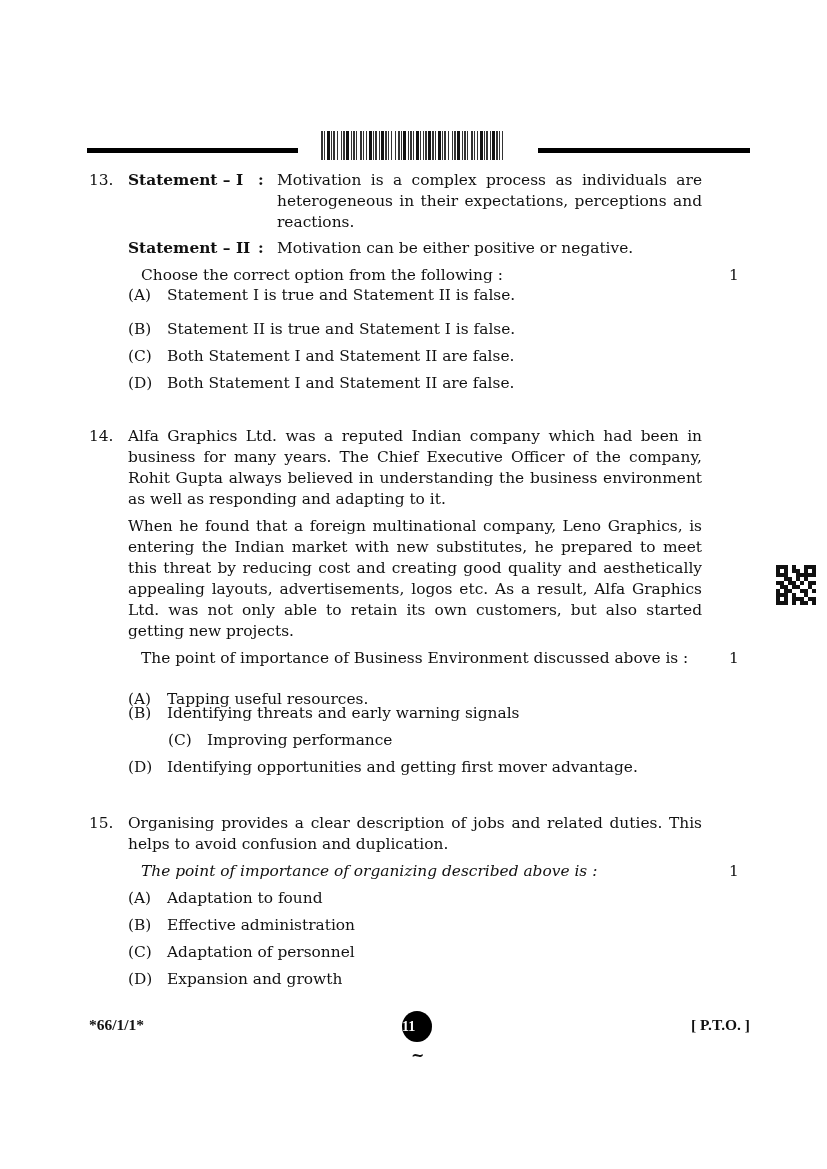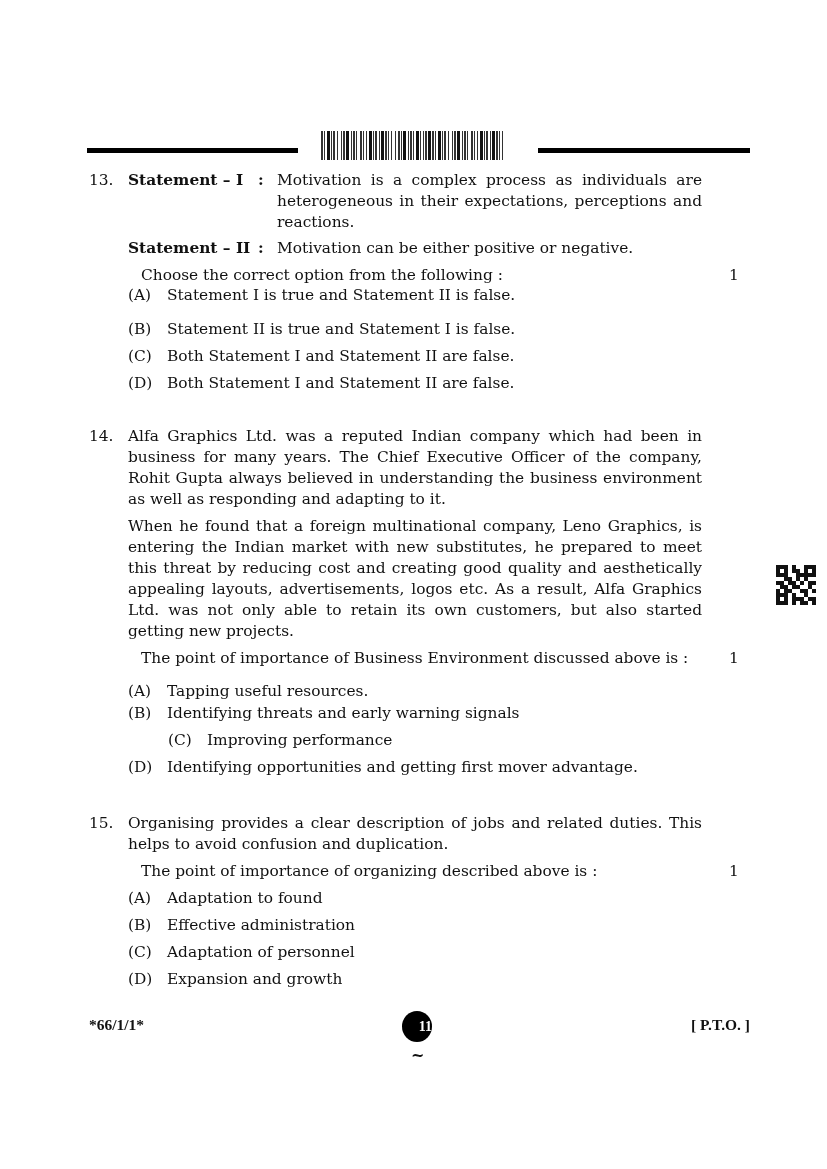--- a/index.html
+++ b/index.html
@@ -24,21 +24,21 @@
     .line { position: absolute; left: 128px; white-space: nowrap; margin-left: 13px; }
     .mark { position: absolute; left: 729px; }
     .opt { position: absolute; left: 128px; white-space: nowrap; }
     .opt .lbl { display: inline-block; width: 39px; }
 
     .footer-code { position: absolute; left: 89px; top: 1016px; font-weight: bold; font-size: 15.5px;
                    font-family: "Liberation Serif", "DejaVu Serif", serif; }
     .pto { position: absolute; left: 691px; top: 1016px; font-weight: bold; font-size: 15.5px;
            font-family: "Liberation Serif", "DejaVu Serif", serif; }
     .pagenum { position: absolute; left: 402px; top: 1011px; width: 30px; height: 31px; border-radius: 50%;
-               background: #000; color: #fff; font-weight: bold; font-size: 14px; text-align: right; line-height: 31px;
+               background: #000; color: #fff; font-weight: bold; font-size: 14px; text-align: left; line-height: 31px;
                font-family: "Liberation Serif", "DejaVu Serif", serif; }
     .tilde { position: absolute; left: 411px; top: 1046px; font-size: 16px; font-weight: bold; }
 
     .qr { position: absolute; left: 776px; top: 565px; width: 40px; height: 40px; display: grid;
           grid-template-columns: repeat(10, 4px); grid-template-rows: repeat(10, 4px); }
     .qr i { display: block; width: 4px; height: 4px; }
   </style>
 </head>
 <body>
 
@@ -185,31 +185,31 @@
   </div>
 
   <div class="q" style="top:426px;">
     <span class="qnum">14.</span>
     <p class="body para last-left" style="top:0;">Alfa Graphics Ltd. was a reputed Indian company which had been in business for many years. The Chief Executive Officer of the company, Rohit Gupta always believed in understanding the business environment as well as responding and adapting to it.</p>
     <p class="body para last-left" style="top:90px;">When he found that a foreign multinational company, Leno Graphics, is entering the Indian market with new substitutes, he prepared to meet this threat by reducing cost and creating good quality and aesthetically appealing layouts, advertisements, logos etc. As a result, Alfa Graphics Ltd. was not only able to retain its own customers, but also started getting new projects.</p>
 
     <span class="line" style="top:222px;">The point of importance of Business Environment discussed above is :</span>
     <span class="mark" style="top:222px;">1</span>
 
-    <div class="opt" style="top:255px;"><span class="lbl">(A)</span><span>Tapping useful resources.</span></div>
+    <div class="opt" style="top:263px;"><span class="lbl">(A)</span><span>Tapping useful resources.</span></div>
     <div class="opt" style="top:277px;"><span class="lbl">(B)</span><span>Identifying threats and early warning signals</span></div>
     <div class="opt" style="top:304px;margin-left:40px;"><span class="lbl">(C)</span><span>Improving performance</span></div>
     <div class="opt" style="top:331px;"><span class="lbl">(D)</span><span>Identifying opportunities and getting first mover advantage.</span></div>
   </div>
 
   <div class="q" style="top:813px;">
     <span class="qnum">15.</span>
     <p class="body para last-left" style="top:0;">Organising provides a clear description of jobs and related duties. This helps to avoid confusion and duplication.</p>
 
-    <span class="line" style="top:48px;">The point of importance of organizing described above is :</span>
+    <span class="line" style="top:48px;font-style:italic;">The point of importance of organizing described above is :</span>
     <span class="mark" style="top:48px;">1</span>
 
     <div class="opt" style="top:75px;"><span class="lbl">(A)</span><span>Adaptation to found</span></div>
     <div class="opt" style="top:102px;"><span class="lbl">(B)</span><span>Effective administration</span></div>
     <div class="opt" style="top:129px;"><span class="lbl">(C)</span><span>Adaptation of personnel</span></div>
     <div class="opt" style="top:156px;"><span class="lbl">(D)</span><span>Expansion and growth</span></div>
   </div>
 
   <div class="qr" id="qr">
       <i style="background: rgb(17, 17, 17);"></i>

